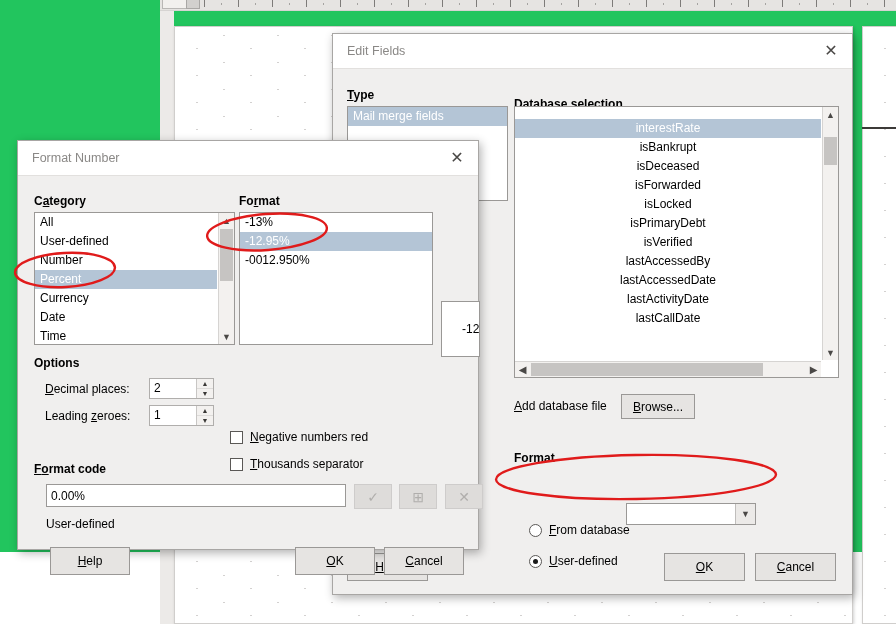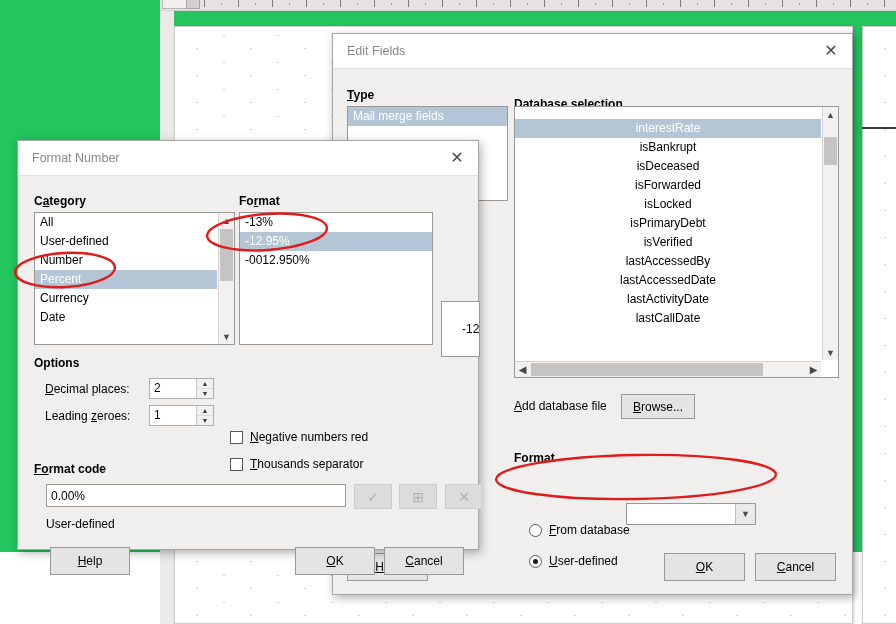--- a/index.html
+++ b/index.html
@@ -357,20 +357,21 @@
       <div style="position:absolute;left:16px;top:18px;" class="group-label"><span>C</span><span class="u">a</span><span>tegory</span></div>
 
       <div class="listbox" style="left:16px;top:36px;width:201px;height:133px;position:absolute;">
         <div id="cat-items" style="position:absolute;left:0;top:0;right:17px;">
             <div class="list-item">All</div>
             <div class="list-item">User-defined</div>
             <div class="list-item">Number</div>
             <div class="list-item sel">Percent</div>
             <div class="list-item">Currency</div>
             <div class="list-item">Date</div>
+            <div class="list-item">Time</div>
           </div>
         <div class="vscroll">
           <div class="arrow up">▲</div>
           <div class="thumb" style="top:16px;height:52px;"></div>
           <div class="arrow down">▼</div>
         </div>
       </div>
 
       <div style="position:absolute;left:221px;top:18px;" class="group-label"><span>Fo</span><span class="u">r</span><span>mat</span></div>
 

